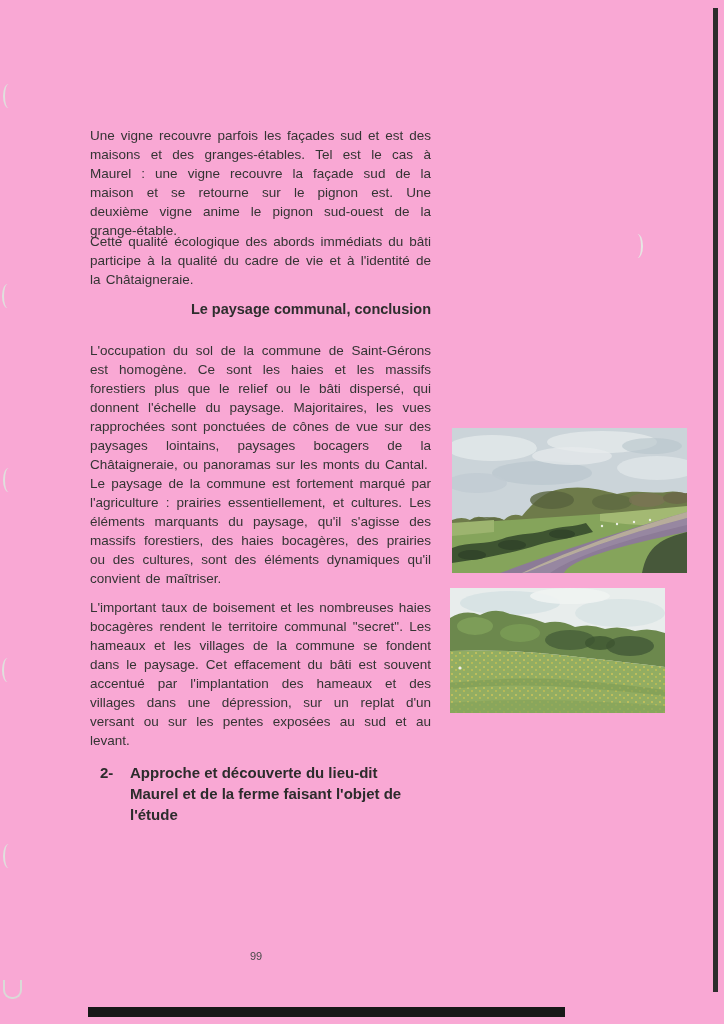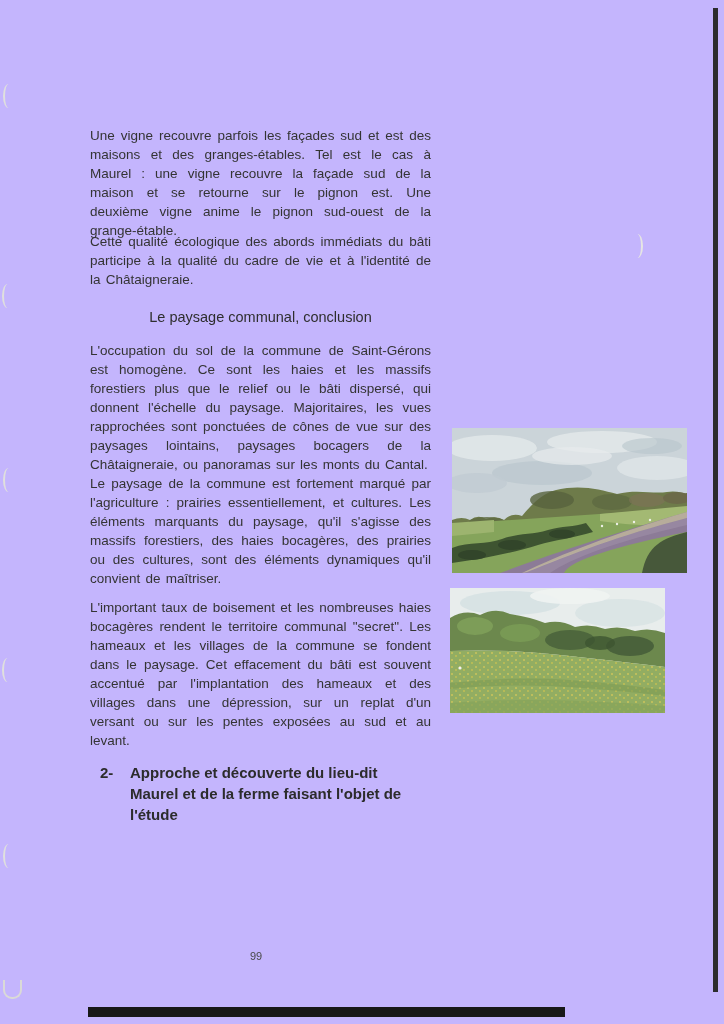--- a/index.html
+++ b/index.html
@@ -1,37 +1,37 @@
 <!DOCTYPE html>
 <html><head>
 <meta charset="utf-8">
 <style>
   html,body{margin:0;padding:0;background:#ffffff;}
   .page{
     position:relative;
     width:724px;height:1024px;
-    background:#c4b5fd;
+    background:#f9a8d4;
     overflow:hidden;
     font-family:"Liberation Sans", sans-serif;
     color:#333333;
   }
   
   .blk{position:absolute;left:90px;width:341px;margin:0;}
   .body{
     font-size:13.5px;line-height:19px;
     text-align:justify;
     color:#343434;
     word-spacing:1.5px;
   }
   .p1{top:126px;}
   .p2{top:232px;}
   .h-conclusion{
     top:301px;
-    font-size:14.5px;font-weight:normal;
-    text-align:center;color:#2e2e2e;margin-top:8px;
+    font-size:14.5px;font-weight:bold;
+    text-align:right;color:#2e2e2e;
   }
   .p3{top:341px;}
   .p4{top:474px;}
   .p5{top:598px;}
   .section2{
     position:absolute;left:100px;top:762px;width:332px;
     display:flex;
     font-size:15px;font-weight:bold;line-height:21px;color:#2c2c2c;
   }
   .section2 .num{width:30px;flex:none;}

